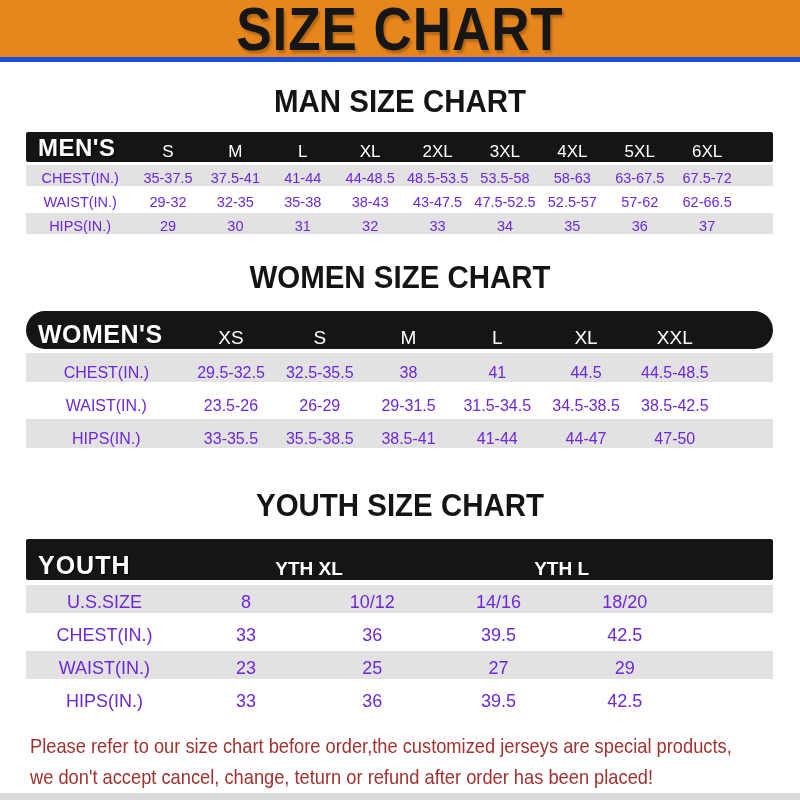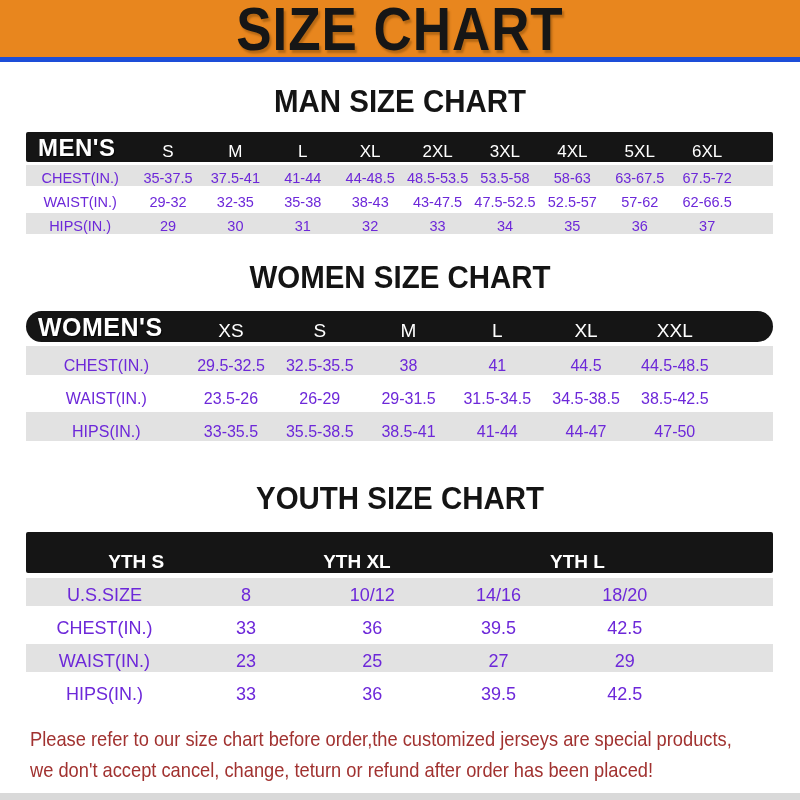--- a/index.html
+++ b/index.html
@@ -64,21 +64,21 @@
   
   .tbl.men .cell.label  { flex: 0 0 14.5%; }
   .tbl.men .spacer      { flex: 0 0 4.3%; }
   .tbl.men .row.head    { height: 30px; font-size: 17px; }
   .tbl.men .row.head .cell.label { font-size: 24px; letter-spacing: .5px; }
   .tbl.men .row.data    { height: 21px; margin-top: 3px; font-size: 14.5px; }
 
   
   .tbl.women .cell.label { flex: 0 0 21.5%; }
   .tbl.women .spacer     { flex: 0 0 7.2%; }
-  .tbl.women .row.head   { height: 31px; font-size: 19px; border-radius: 20px; }
+  .tbl.women .row.head   { height: 38px; font-size: 19px; border-radius: 20px; }
   .tbl.women .row.head .cell.label { font-size: 25px; letter-spacing: .5px; }
   .tbl.women .row.data   { height: 29px; margin-top: 4px; font-size: 16px; }
 
   
   .tbl.youth .cell.label { flex: 0 0 21%; }
   .tbl.youth .spacer     { flex: 0 0 11.4%; }
   .tbl.youth .row.head   { height: 41px; font-size: 19px; font-weight: 700; }
   .tbl.youth .row.head .cell.label { font-size: 25px; letter-spacing: 1px; }
   .tbl.youth .row.data   { height: 28px; margin-top: 5px; font-size: 18px; }
 
@@ -206,21 +206,21 @@
           <div class="cell">38.5-41</div>
           <div class="cell">41-44</div>
           <div class="cell">44-47</div>
           <div class="cell">47-50</div>
           <div class="spacer"></div>
         </div>
       </div>
       <h2 class="section-title youth">YOUTH SIZE CHART</h2>
       <div class="tbl youth">
         <div class="row head">
-          <div class="cell">YTH S</div>
+          <div class="cell label">YOUTH</div>
           <div class="cell">YTH XL</div>
           <div class="cell">YTH L</div>
           <div class="spacer"></div>
         </div>
         <div class="row data">
           <div class="cell label">U.S.SIZE</div>
           <div class="cell">8</div>
           <div class="cell">10/12</div>
           <div class="cell">14/16</div>
           <div class="cell">18/20</div>

